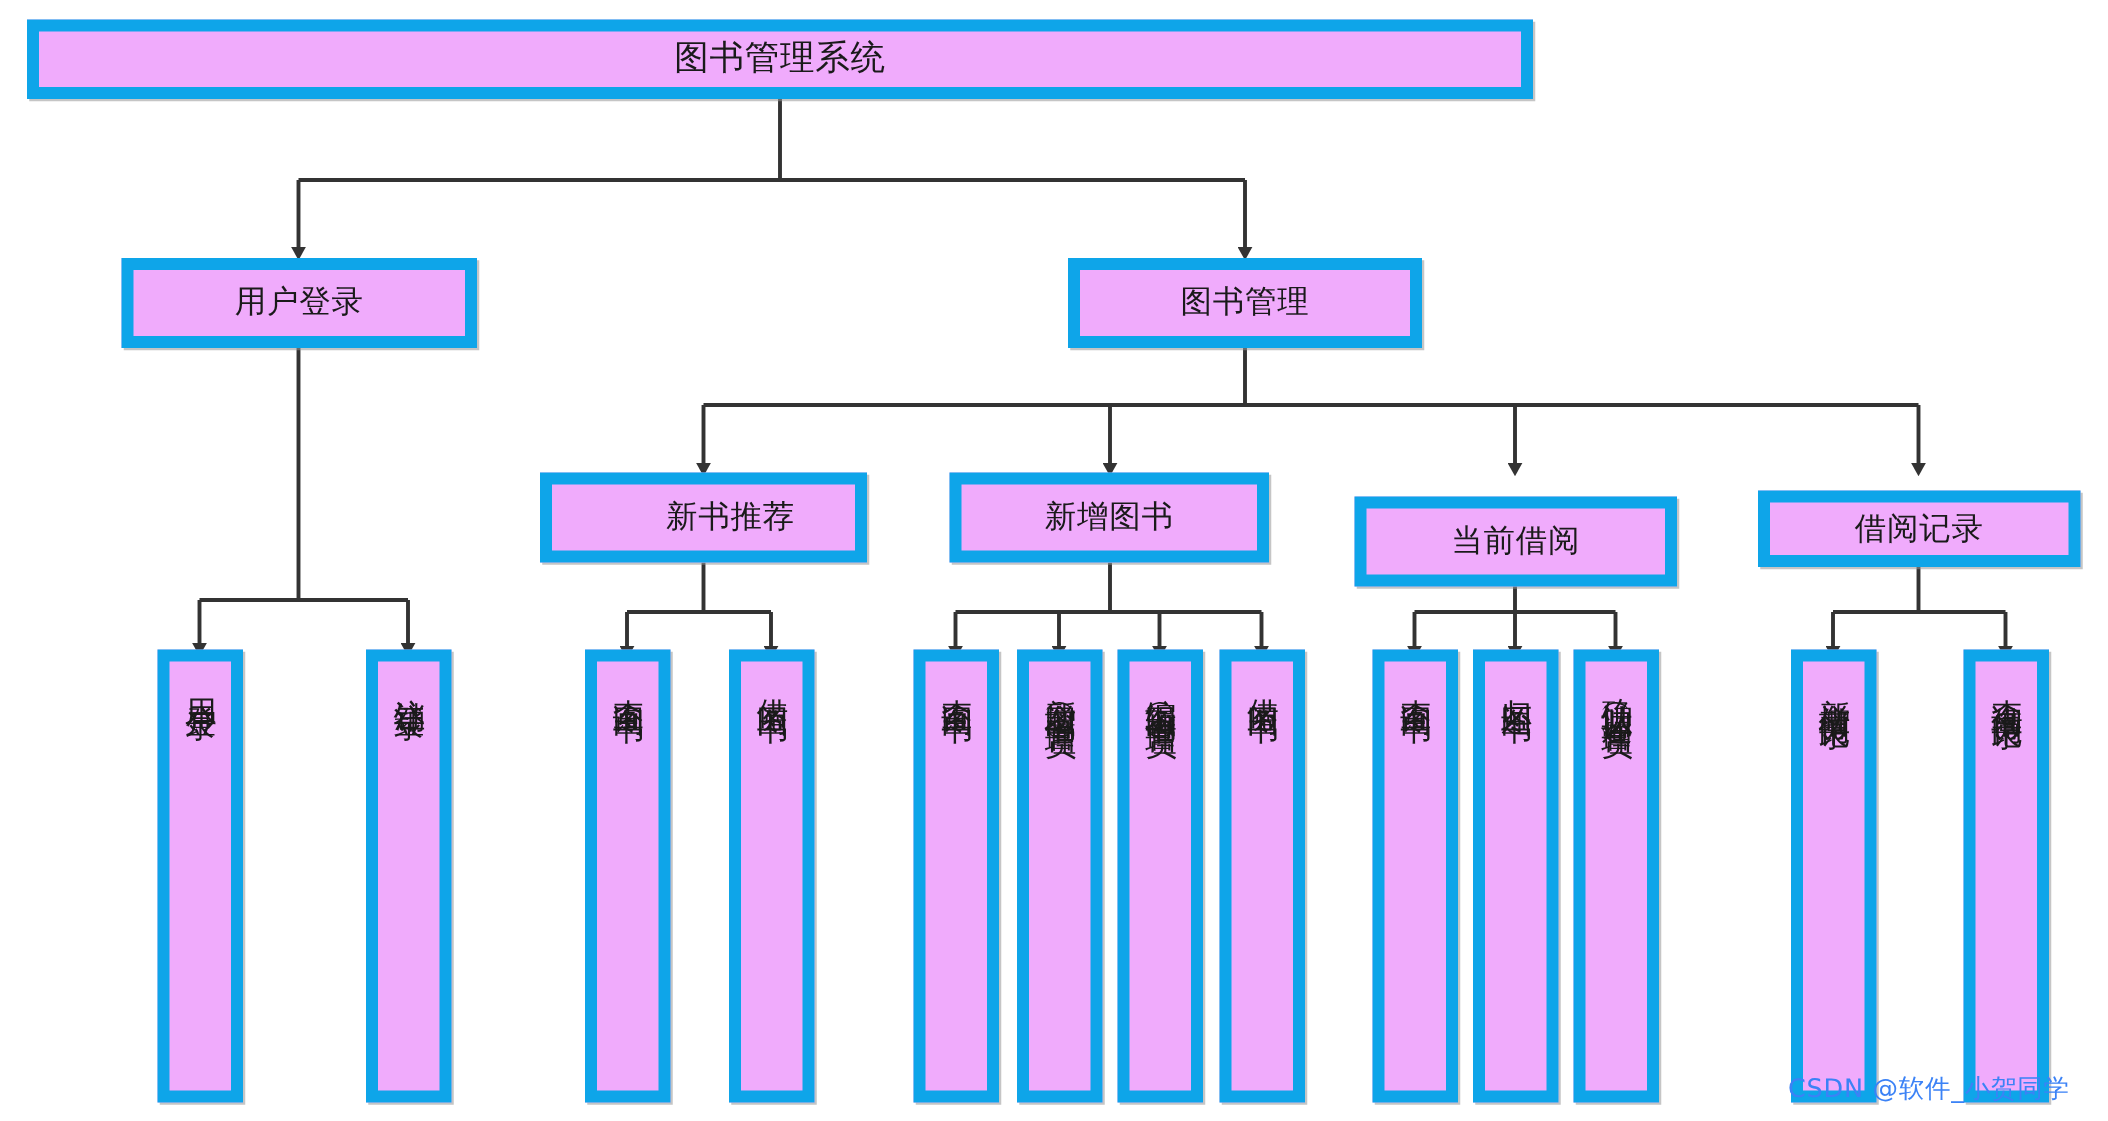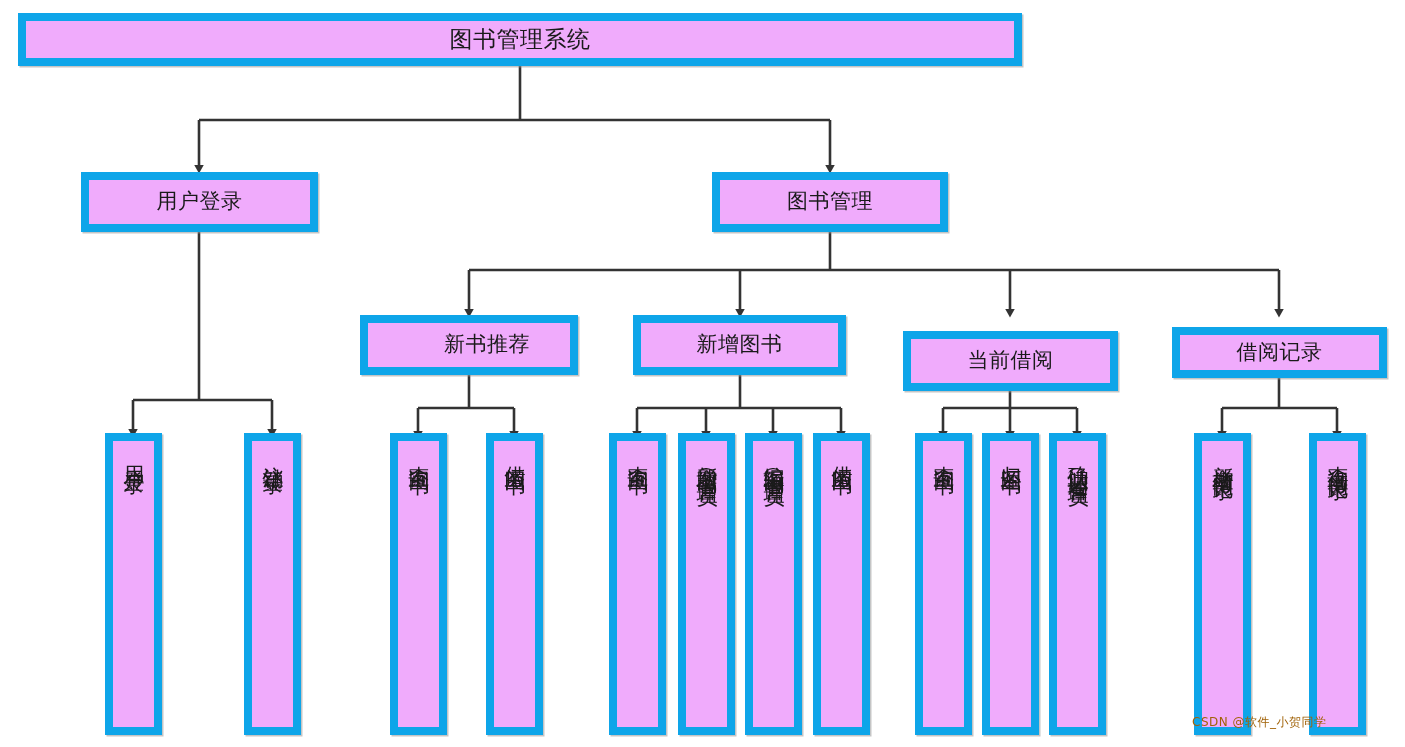--- a/index.html
+++ b/index.html
@@ -61,22 +61,22 @@
   }
   .leaf .label {
     writing-mode: vertical-rl;
     text-orientation: upright;
     line-height: 1.0;
     letter-spacing: 3px;
     white-space: nowrap;
   }
   .watermark {
     position: absolute;
-    color: #a16207;
-    font-size: 12px;
+    color: #3b82f6;
+    font-size: 17px;
     white-space: nowrap;
     letter-spacing: 0.5px;
   }
 </style>
 </head>
 <body>
 
 <div id="canvas">
 
   <svg id="wires" viewBox="0 0 1405 747" xmlns="http://www.w3.org/2000/svg">

